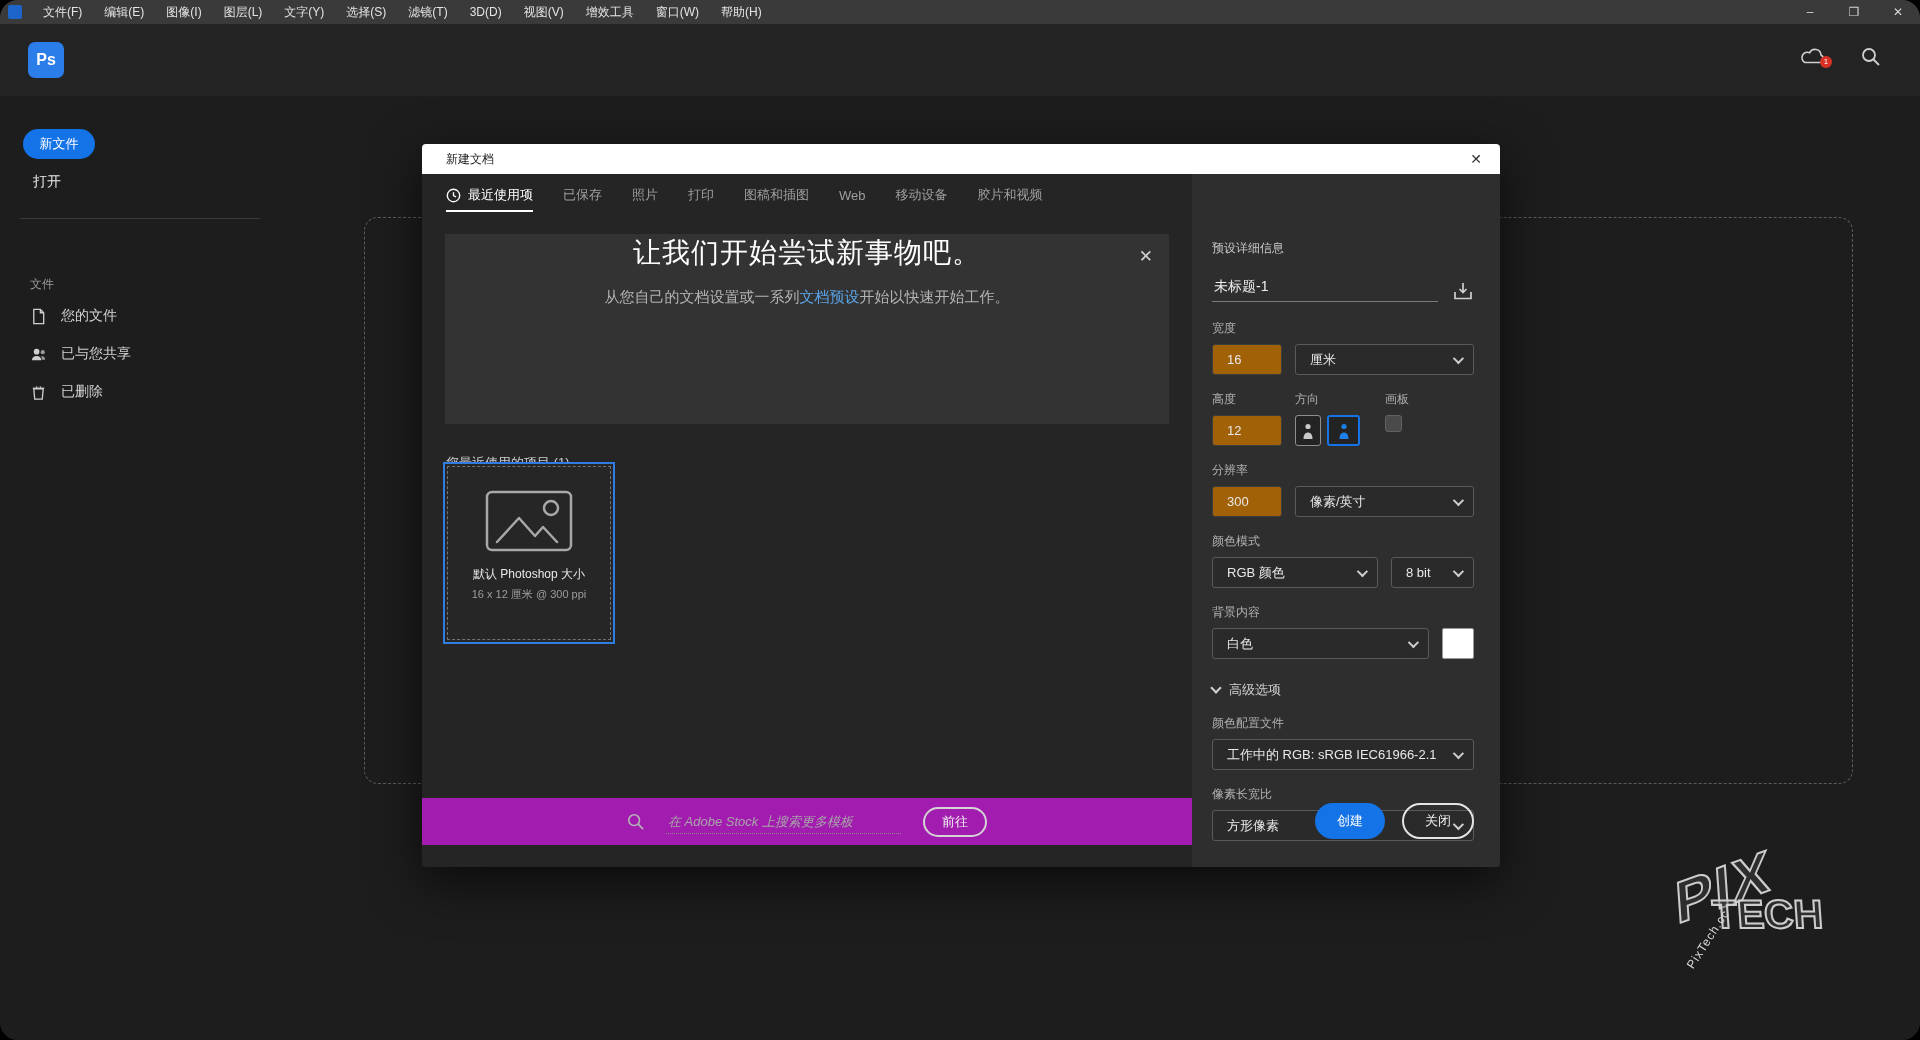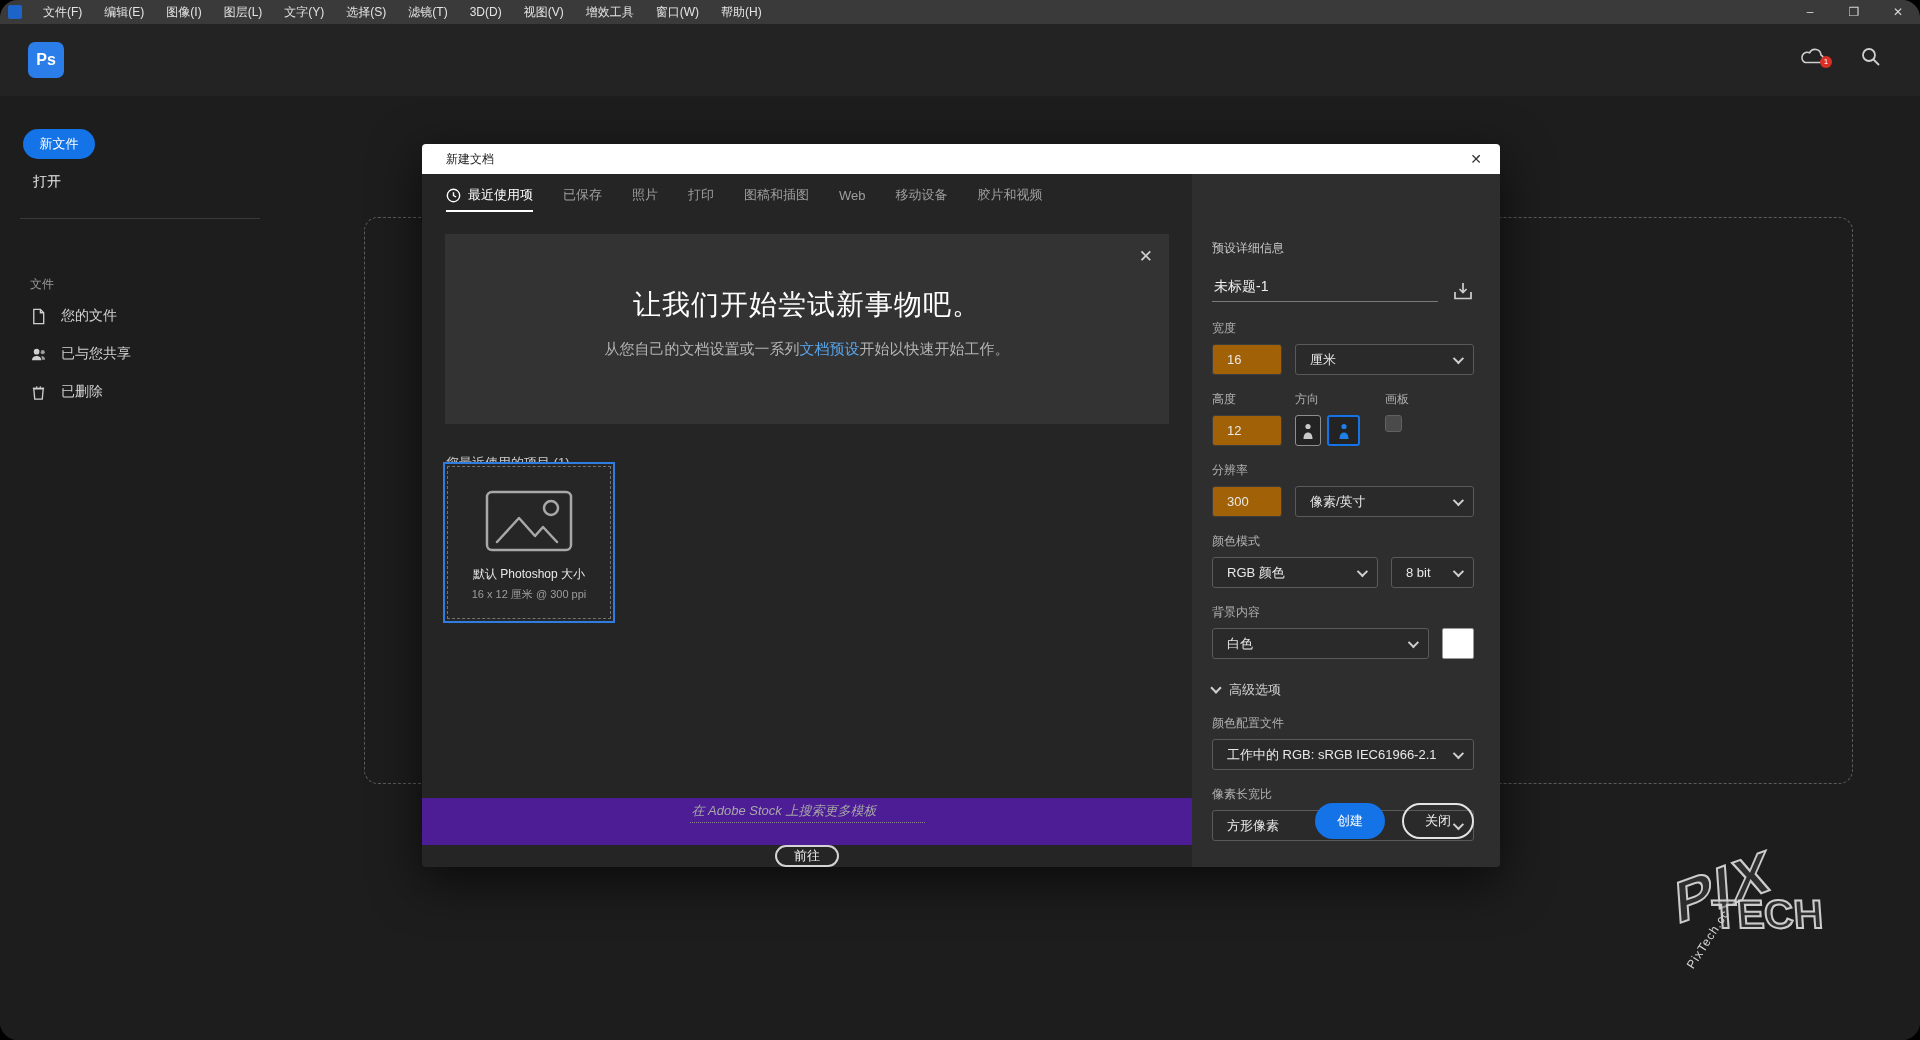--- a/index.html
+++ b/index.html
@@ -53,35 +53,35 @@
   .dlg-body { flex:1; display:flex; min-height:0; }
   .dlg-main { width:770px; display:flex; flex-direction:column; position:relative; background:#252525; }
   .tabs { height:42px; display:flex; align-items:center; padding-left:24px; gap:30px; flex:none; }
   .tab { color:#9e9e9e; font-size:13px; position:relative; display:flex; align-items:center; gap:7px;
          height:100%; }
   .tab.active { color:#fff; }
   .tab.active::after { content:""; position:absolute; left:0; right:0; bottom:4px; height:2px; background:#fff; }
 
   .banner { margin:18px 23px 0 23px; height:190px; background:#333333; position:relative; flex:none; }
   .banner-close { position:absolute; top:12px; right:16px; color:#cfcfcf; font-size:17px; }
-  .banner-head { text-align:center; padding-top:52px; color:#fff; font-size:28px; font-weight:500;
+  .banner-head { text-align:center; color:#fff; font-size:28px; font-weight:500;
                  letter-spacing:1px; }
   .banner-sub { text-align:center; margin-top:16px; color:#b3b3b3; font-size:15px; }
   .banner-sub a { color:#5aa4e8; text-decoration:none; }
 
   .recent-heading { margin:30px 0 0 24px; color:#cfcfcf; font-size:13px; }
-  .recent-card { position:absolute; left:21px; top:288px; width:172px; height:161px;
+  .recent-card { position:absolute; left:21px; top:288px; width:172px; height:182px;
                  border:2px solid #2f7ce3; background:#262626; outline:1px dashed rgba(255,255,255,.35);
                  outline-offset:-5px; text-align:center; }
   .card-icon { margin-top:26px; }
   .card-title { margin-top:14px; color:#e8e8e8; font-size:12px; }
   .card-sub { margin-top:4px; color:#9d9d9d; font-size:11px; }
 
-  .stock-bar { position:absolute; left:0; right:0; bottom:22px; height:47px; background:#4c1d95;
-               display:flex; align-items:center; justify-content:center; gap:22px;flex-direction:column; }
+  .stock-bar { position:absolute; left:0; right:0; bottom:22px; height:47px; background:#a21caf;
+               display:flex; align-items:center; justify-content:center; gap:22px; }
   .stock-input { width:235px; background:transparent; border:none; border-bottom:1px dotted #8a8a8a;
                  color:#b9b9b9; font-size:13px; font-style:italic; padding:4px 2px; outline:none; }
   .stock-input::placeholder { color:#a7a7a7; }
   .go-btn { width:64px; height:30px; border-radius:15px; background:transparent; border:2px solid #d4d4d4;
             color:#f0f0f0; font-size:13px; }
 
   
   .preset { width:308px; background:#2e2e2e; padding:66px 26px 0 20px; position:relative; flex:none; }
   .preset-heading { color:#c9c9c9; font-size:12px; }
   .name-row { display:flex; align-items:flex-end; gap:14px; margin-top:20px; padding-bottom:2px; }

